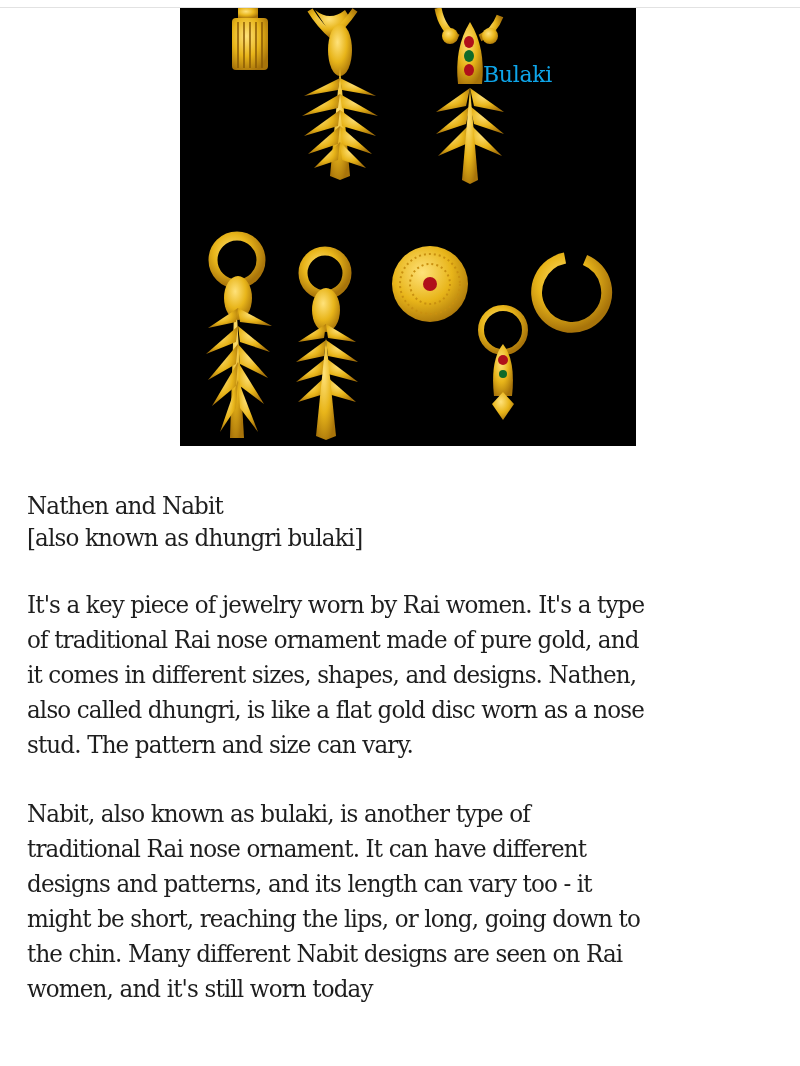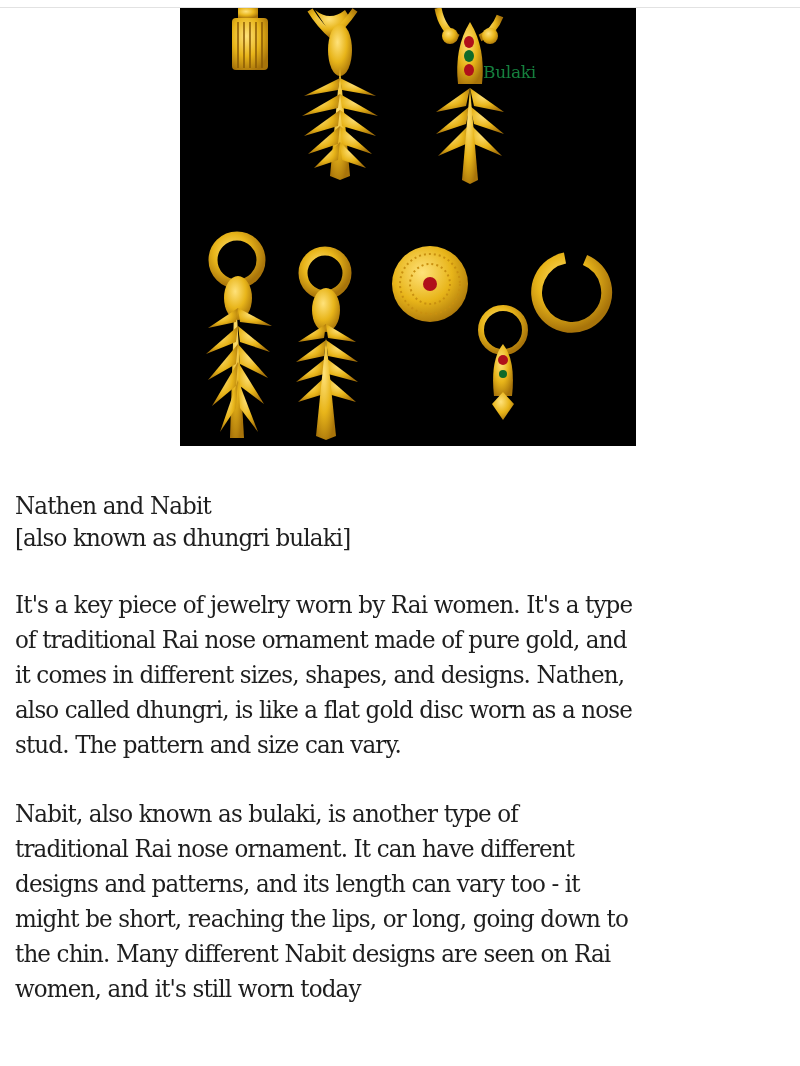--- a/index.html
+++ b/index.html
@@ -6,24 +6,24 @@
     body {
       width: 800px; height: 1066px; background: #ffffff; position: relative; overflow: hidden;
       font-family: "DejaVu Serif", "Liberation Serif", serif; color: #1e1e1e;
     }
     .top-rule { position: absolute; left: 0; top: 0; width: 800px; height: 7px; background: #ffffff; border-bottom: 1px solid #e2e2e2; }
     .photo {
       position: absolute; left: 180px; top: 8px; width: 456px; height: 438px; background: #000000; overflow: hidden;
     }
     .photo svg { position: absolute; left: 0; top: 0; }
     .photo-label {
-      position: absolute; left: 303px; top: 54px; color: #15803d;
-      font-family: "DejaVu Serif", "Liberation Serif", serif; font-size: 17px; letter-spacing: -0.3px;
+      position: absolute; left: 303px; top: 54px; color: #0ea5e9;
+      font-family: "DejaVu Serif", "Liberation Serif", serif; font-size: 22px; letter-spacing: -0.3px;
     }
-    .article { position: absolute; left: 15px; top: 490px; width: 750px; }
+    .article { position: absolute; left: 27px; top: 490px; width: 750px; }
     .title-line {
       font-size: 24px; line-height: 32px; letter-spacing: -0.9px; margin: 0; font-weight: normal;
       transform: scaleX(0.96); transform-origin: left;
     }
     .para {
       font-size: 24px; line-height: 35px; letter-spacing: -0.9px; margin: 0; white-space: nowrap;
       transform: scaleX(0.96); transform-origin: left;
     }
     .gap1 { height: 34px; }
     .gap2 { height: 34px; }

